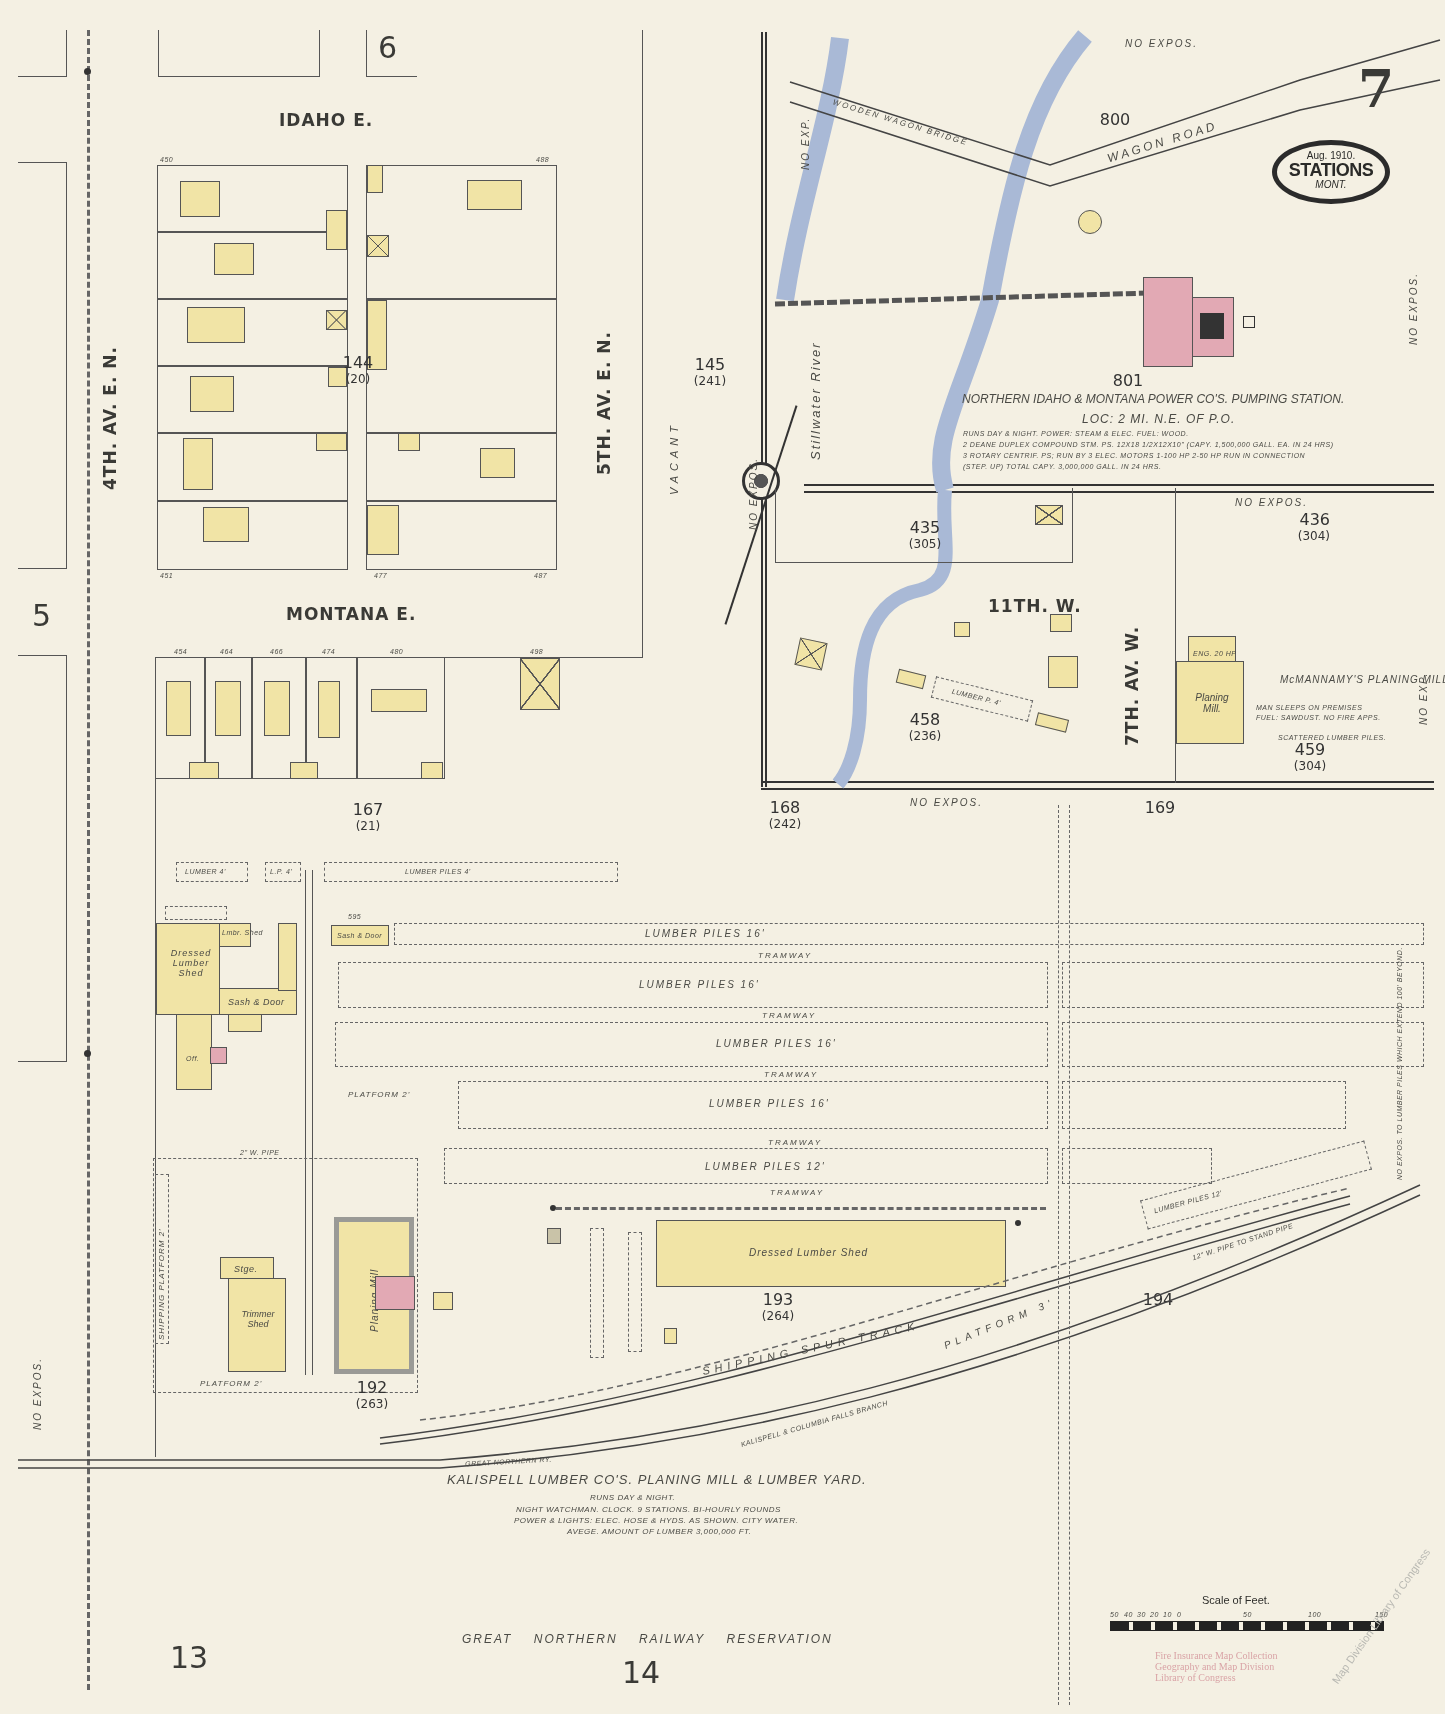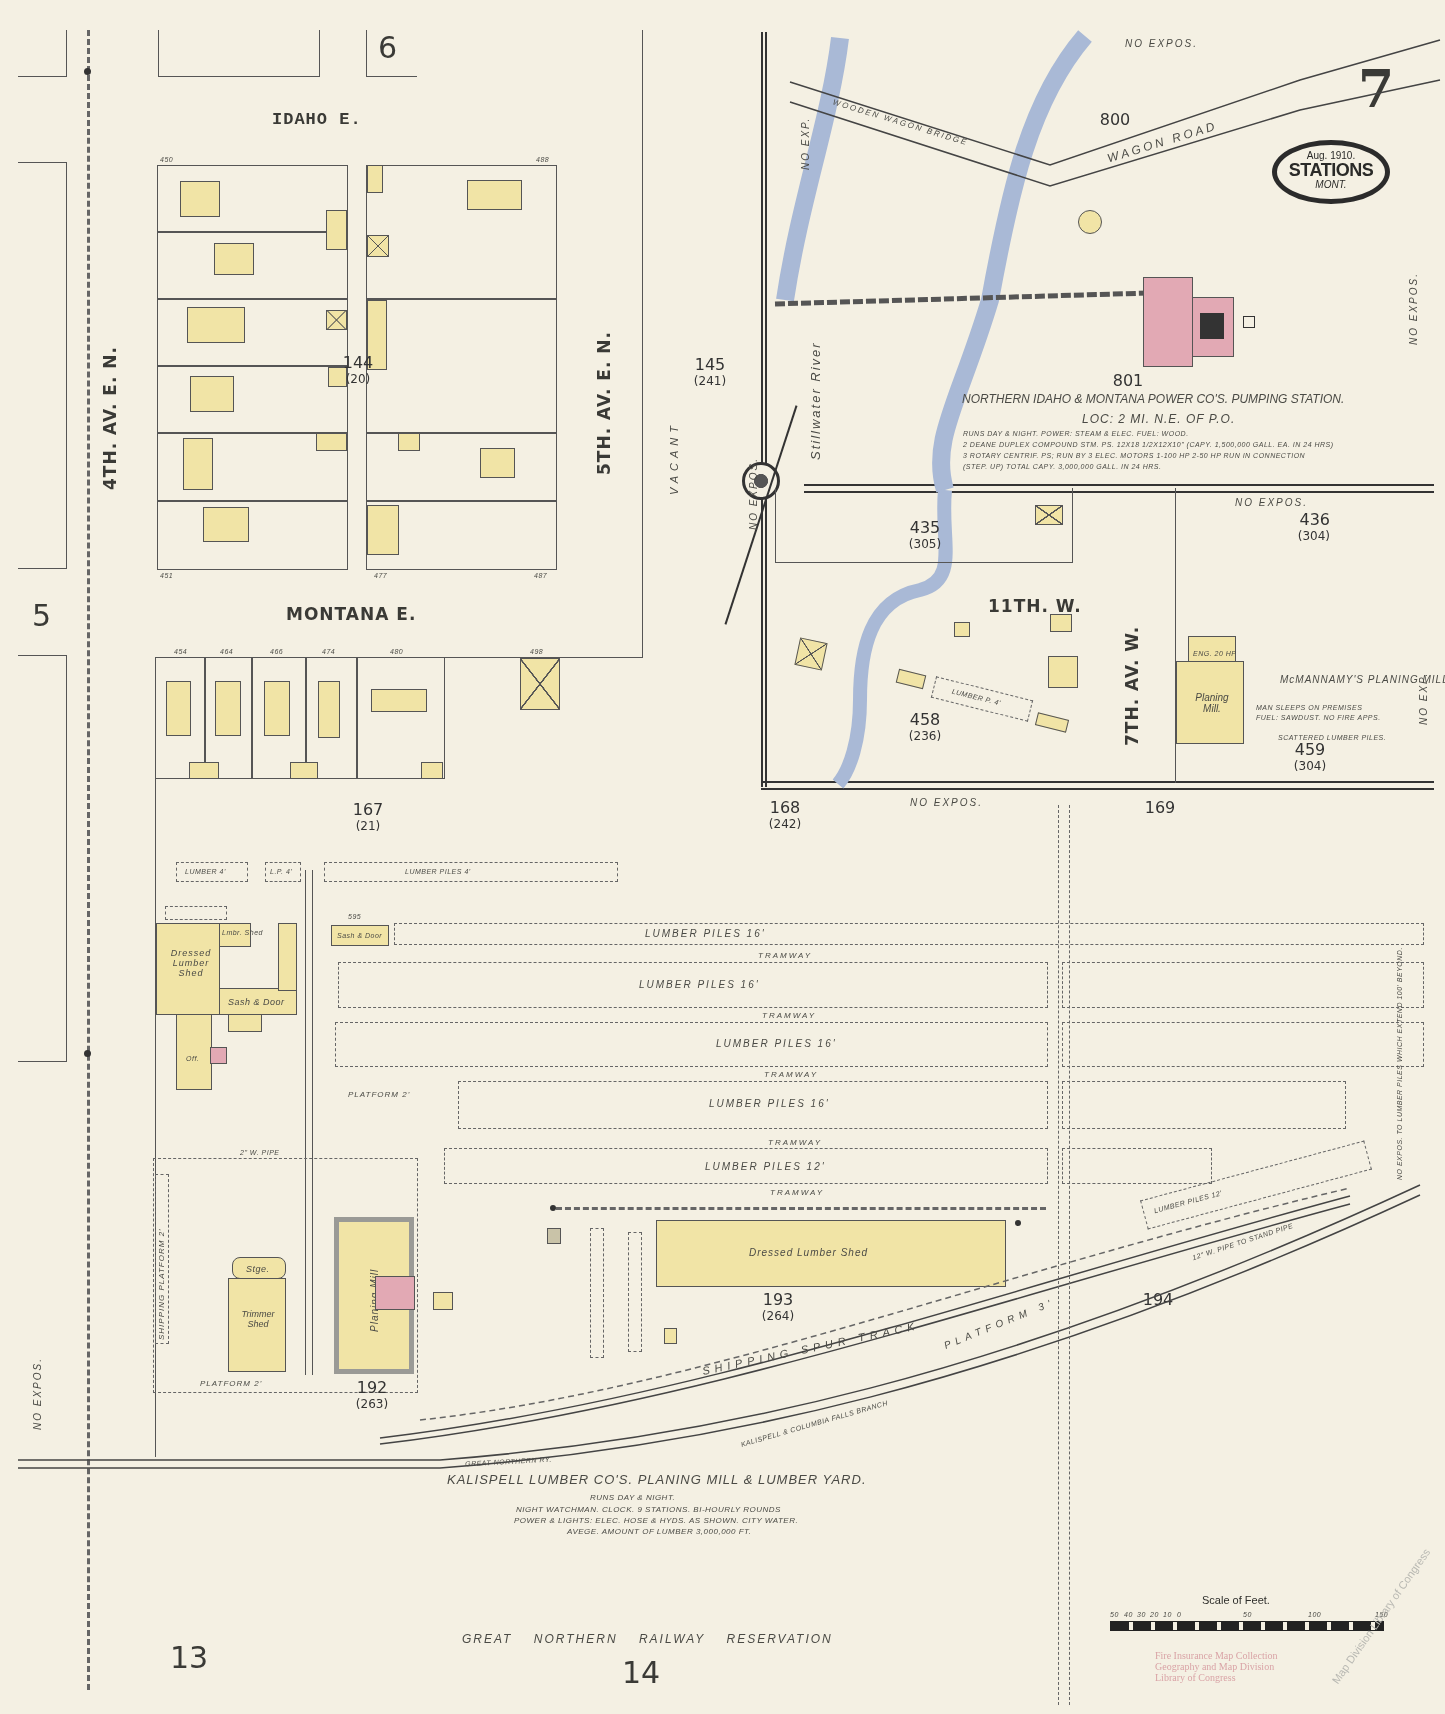--- a/index.html
+++ b/index.html
@@ -47,21 +47,21 @@
   <div class="lbl sheetno" style="left:622px;top:1655px;">14</div>
 
   <div class="abs" style="left:18px;top:30px;width:48px;height:46px;border-right:1.5px solid #555;border-bottom:1.5px solid #555;"></div>
   <div class="abs" style="left:18px;top:162px;width:48px;height:405px;border:1.5px solid #555;border-left:none;"></div>
   <div class="abs" style="left:18px;top:655px;width:48px;height:405px;border:1.5px solid #555;border-left:none;"></div>
 
   <div class="abs" style="left:87px;top:30px;width:0;height:1660px;border-left:3px dashed #666;"></div>
   <div class="abs" style="left:84px;top:68px;width:7px;height:7px;border-radius:50%;background:#333;"></div>
   <div class="abs" style="left:84px;top:1050px;width:7px;height:7px;border-radius:50%;background:#333;"></div>
 
-  <div class="lbl street" style="left:272px;top:110px;font-family:Liberation Mono, monospace;">IDAHO  E.</div>
+  <div class="lbl street" style="left:279px;top:110px;">IDAHO  E.</div>
   <div class="lbl street" style="left:286px;top:604px;">MONTANA  E.</div>
   <div class="lbl street vrot" style="left:100px;top:490px;">4TH. AV.  E. N.</div>
   <div class="lbl street vrot" style="left:594px;top:475px;">5TH. AV.  E. N.</div>
   <div class="lbl it vrot" style="left:668px;top:495px;font-size:11px;letter-spacing:5px;">VACANT</div>
 
   <div class="abs" style="left:157px;top:165px;width:400px;height:405px;border:1.5px solid #555;box-sizing:border-box;"></div>
   <div class="abs" style="left:347px;top:165px;width:20px;height:405px;background:#f4f0e3;border-left:1.5px solid #555;border-right:1.5px solid #555;box-sizing:border-box;"></div>
   <div class="line" style="left:157px;top:231px;width:190px;height:1.5px;"></div>
   <div class="line" style="left:157px;top:298px;width:190px;height:1.5px;"></div>
   <div class="line" style="left:157px;top:365px;width:190px;height:1.5px;"></div>
@@ -197,21 +197,21 @@
   <div class="lbl blockno" style="left:758px;top:1292px;width:40px;"><span>193</span><small>(264)</small></div>
   <div class="lbl blockno" style="left:1138px;top:1292px;width:40px;"><span>194</span></div>
   <div class="dash" style="left:590px;top:1228px;width:14px;height:130px;"></div>
   <div class="dash" style="left:628px;top:1232px;width:14px;height:120px;"></div>
   <div class="bld" style="left:547px;top:1228px;width:14px;height:16px;background:#c9c3a8;"></div>
   <div class="bld" style="left:664px;top:1328px;width:13px;height:16px;"></div>
 
   <div class="dash" style="left:153px;top:1158px;width:265px;height:235px;"></div>
   <div class="dash" style="left:155px;top:1174px;width:14px;height:170px;"></div>
   <div class="lbl it vrot" style="left:157px;top:1340px;font-size:8px;letter-spacing:1px;">SHIPPING PLATFORM 2'</div>
-  <div class="bld" style="left:232px;top:1257px;width:54px;height:22px;border-radius:8px;">
+  <div class="bld" style="left:220px;top:1257px;width:54px;height:22px;">
       <span class="lbl tiny" style="left:13px;top:6px;font-size:9px;">Stge.</span>
     </div>
   <div class="bld" style="left:228px;top:1278px;width:58px;height:94px;">
       <span class="lbl it" style="left:6px;top:30px;font-size:9px;letter-spacing:0;white-space:normal;width:46px;text-align:center;">Trimmer Shed</span>
     </div>
   <div class="bld" style="left:334px;top:1217px;width:80px;height:157px;border:5px solid #9a9a96;">
       <span class="lbl it vrot" style="left:30px;top:110px;font-size:10px;letter-spacing:1px;">Planing Mill</span>
     </div>
   <div class="bld brick" style="left:375px;top:1276px;width:40px;height:34px;"></div>
   <div class="bld" style="left:433px;top:1292px;width:20px;height:18px;"></div>

